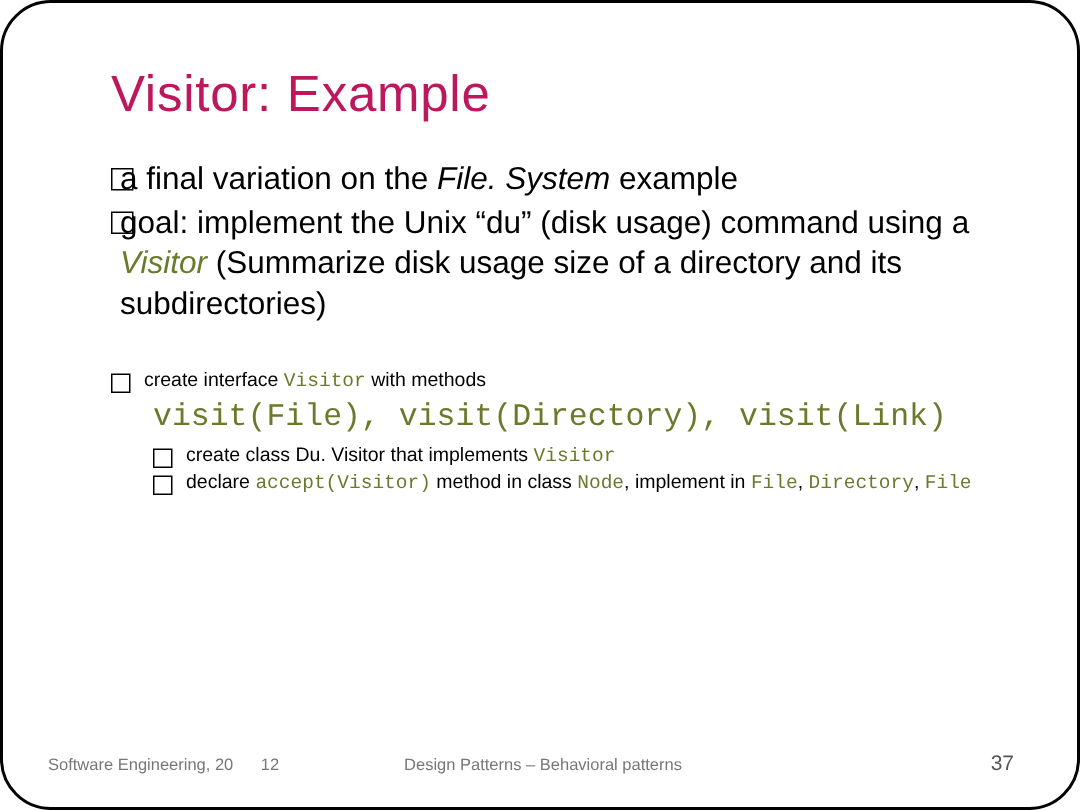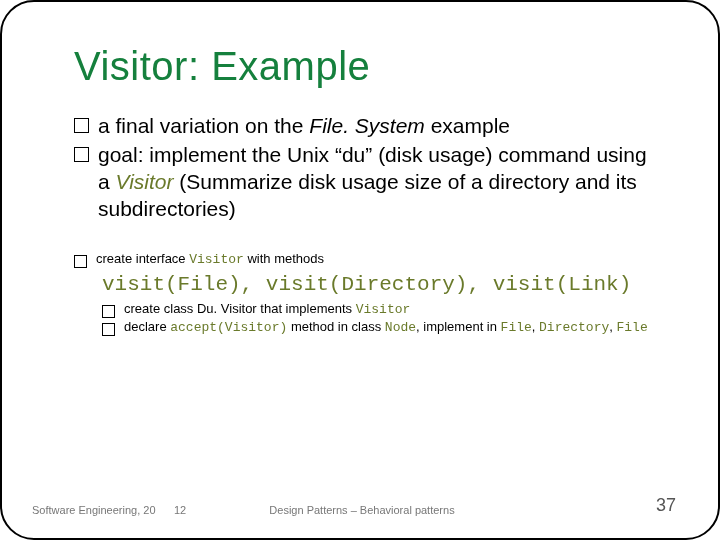--- a/index.html
+++ b/index.html
@@ -15,32 +15,32 @@
   .slide {
     position: relative;
     box-sizing: border-box;
     width: 720px;
     height: 540px;
     border: 2px solid #000;
     border-radius: 34px;
     padding: 36px 56px 40px 72px;
   }
   .title {
-    font-size: 40px;
+    font-size: 34px;
     letter-spacing: 0.5px;
-    color: #15803d;
+    color: #be185d;
     margin: 6px 0 24px 0;
   }
   .body {
     font-size: 21px;
     line-height: 1.28;
   }
   .li1 {
     position: relative;
-    padding-left: 24px;
+    padding-left: 6px;
     margin-bottom: 2px;
   }
   .li1::before {
     content: "";
     position: absolute;
     left: 0;
     top: 5px;
     width: 15px;
     height: 15px;
     border: 1.5px solid #000;
@@ -93,21 +93,21 @@
     right: 0;
     bottom: 22px;
     text-align: center;
     font-size: 11px;
     color: #777;
   }
   .footer-right {
     position: absolute;
     right: 42px;
     bottom: 22px;
-    font-size: 18px;
+    font-size: 14px;
     color: #555;
   }
   .small12 {
     font-size: 11px;
     color: #777;
   }
 </style>
 </head>
 <body>
 

